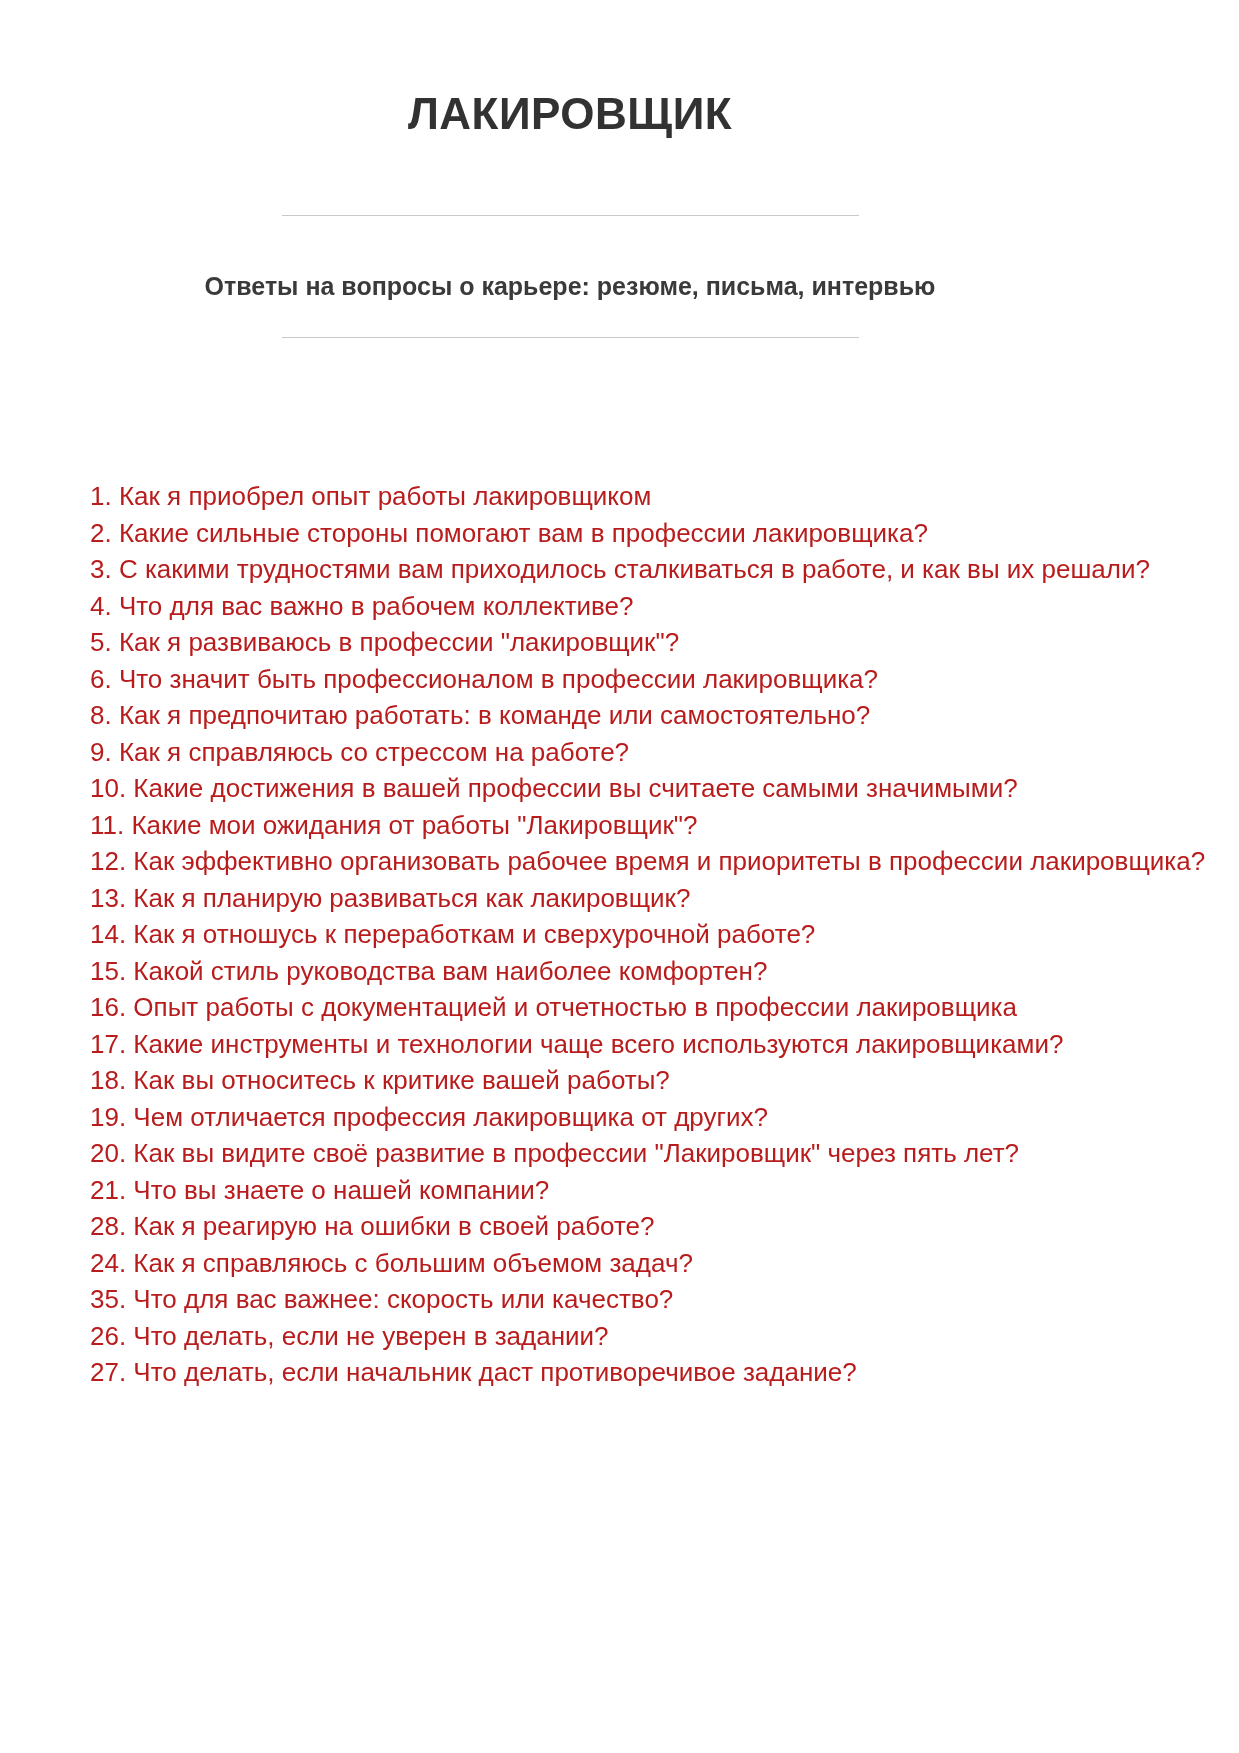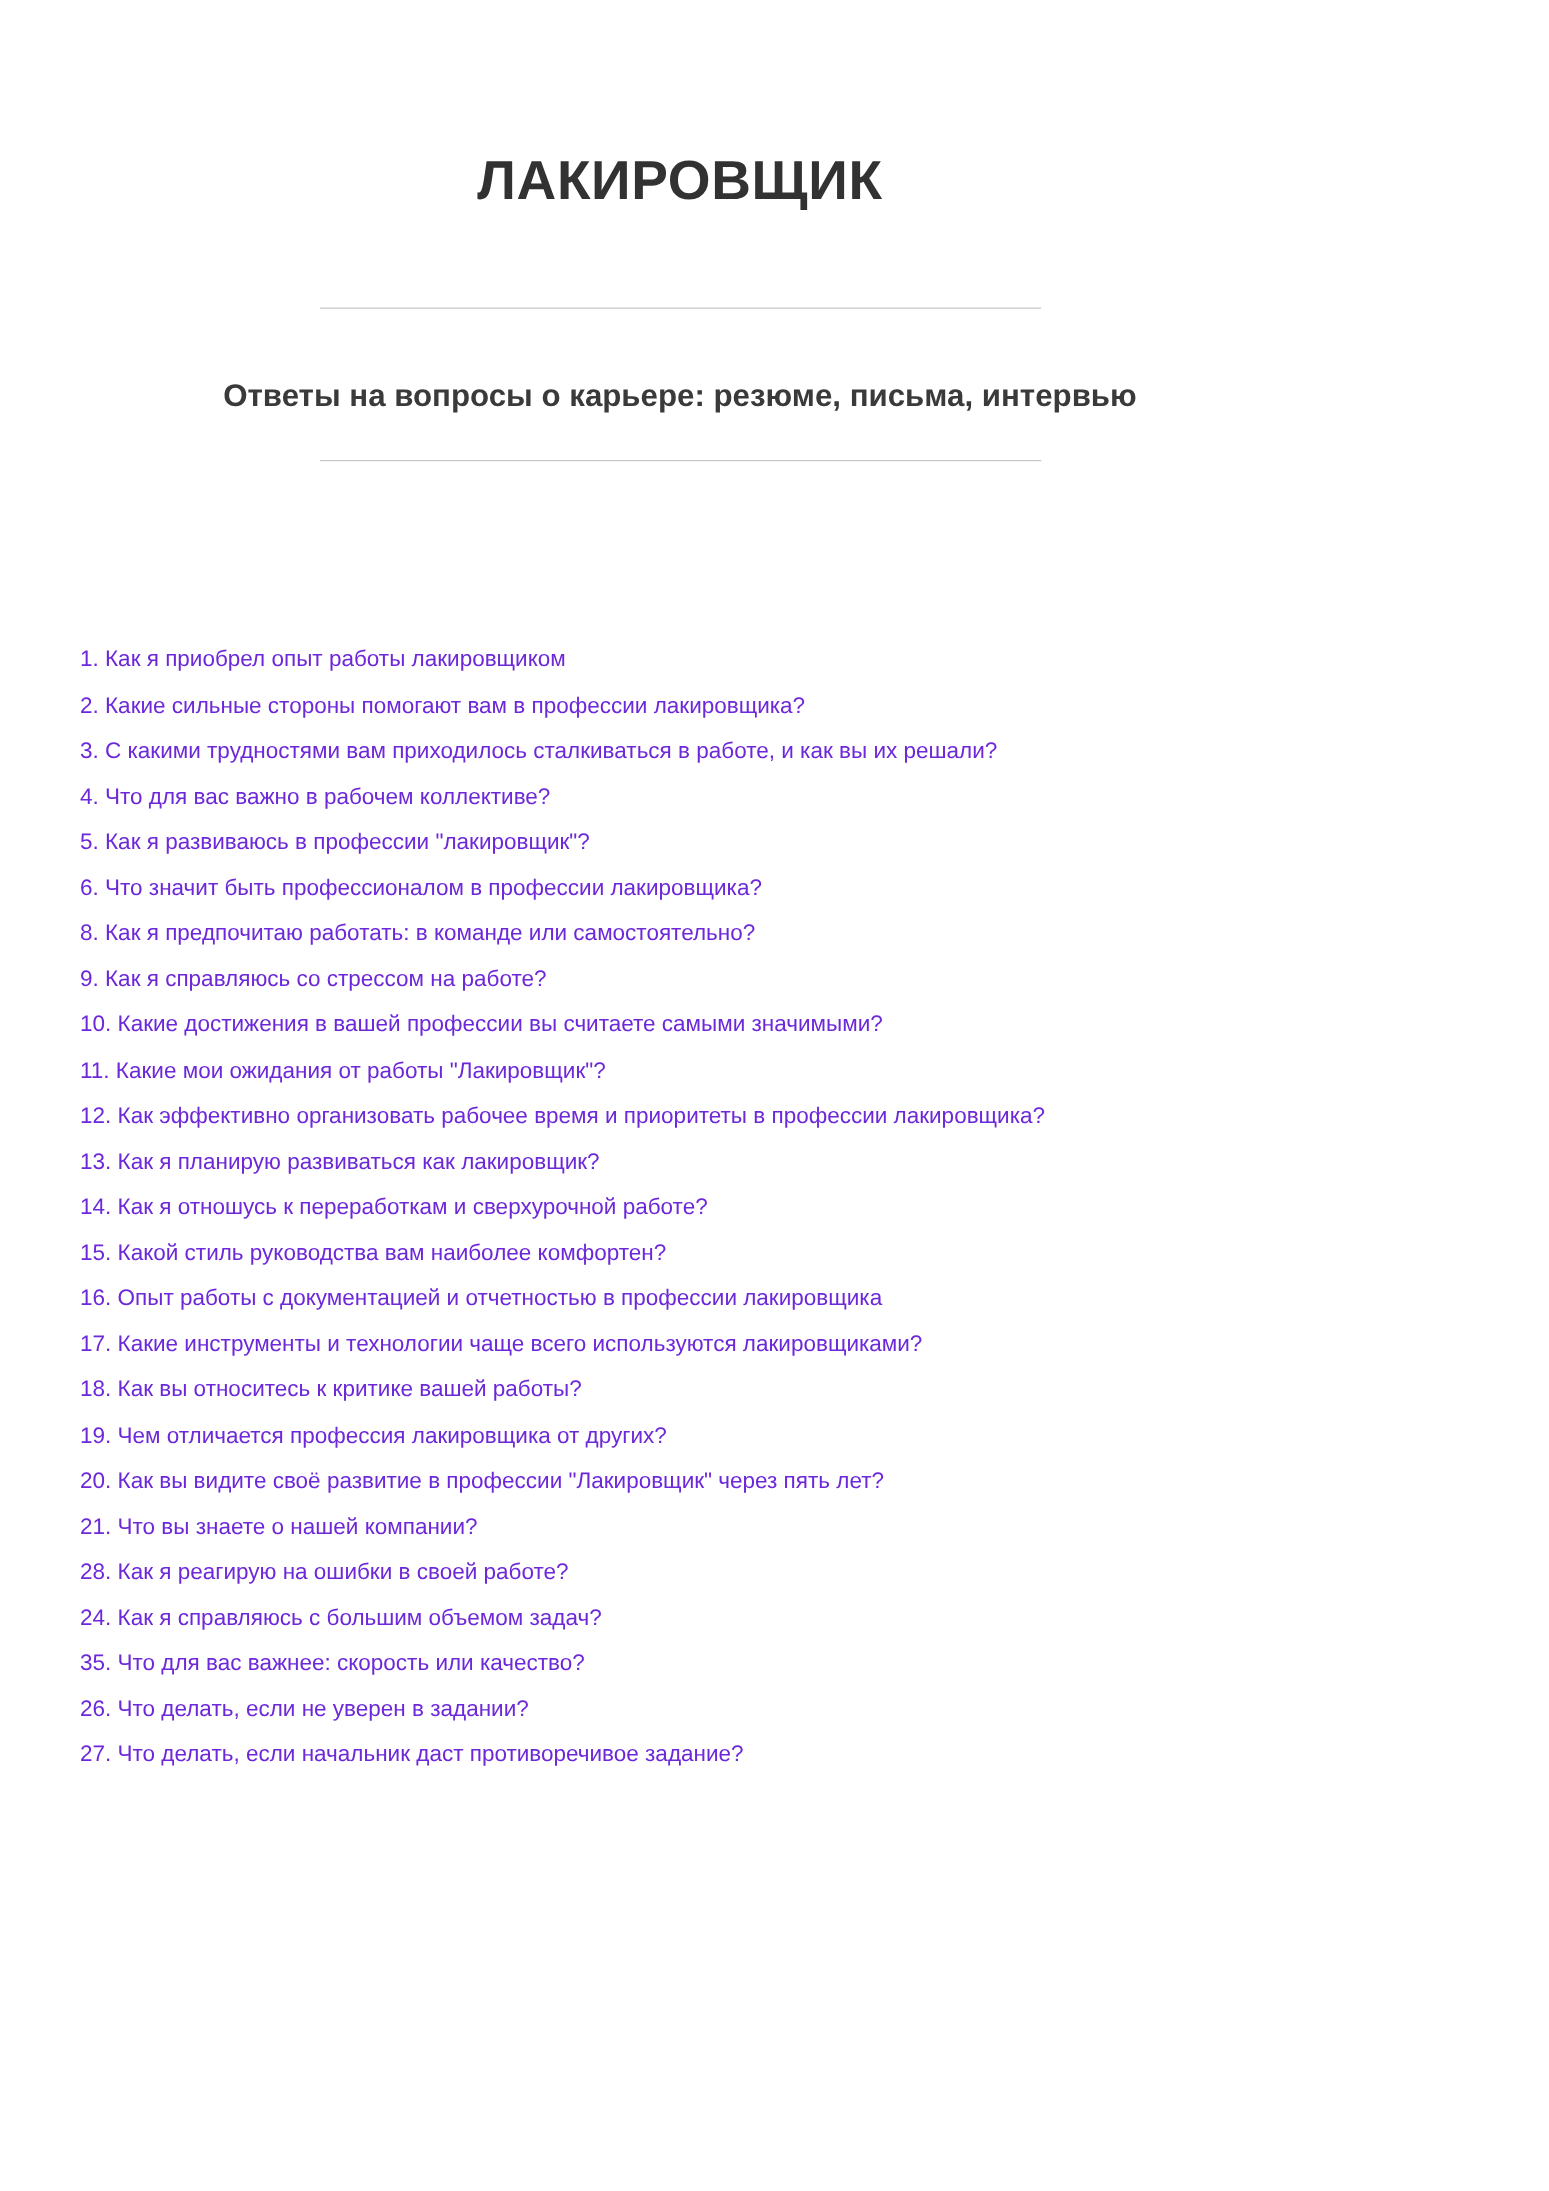--- a/index.html
+++ b/index.html
@@ -8,23 +8,23 @@
     background: #ffffff;
   }
   body {
     width: 1239px;
     height: 1753px;
     font-family: "Liberation Sans", "DejaVu Sans", sans-serif;
     color: #3a3a3a;
     overflow: hidden;
   }
   .content {
-    margin-left: 64px;
+    margin-left: 90px;
     width: 960px;
-    padding-top: 120px;
+    padding-top: 89px;
   }
   .doc-title {
     margin: 0;
     text-align: center;
     font-size: 44px;
     font-weight: 700;
     color: #323232;
     letter-spacing: 0.5px;
   }
   .divider {
@@ -41,23 +41,23 @@
     font-weight: 600;
     color: #3a3a3a;
   }
   .divider.second {
     margin-top: 36px;
   }
   .question-list {
     margin-top: 140px;
   }
   .question {
-    font-size: 18px;
+    font-size: 26px;
     line-height: 36.5px;
-    color: #6d28d9;
+    color: #b91c1c;
     white-space: nowrap;
   }
 </style>
 </head>
 <body>
 
 <div class="content">
   <h1 class="doc-title">ЛАКИРОВЩИК</h1>
   <hr class="divider">
   <h2 class="doc-subtitle">Ответы на вопросы о карьере: резюме, письма, интервью</h2>

